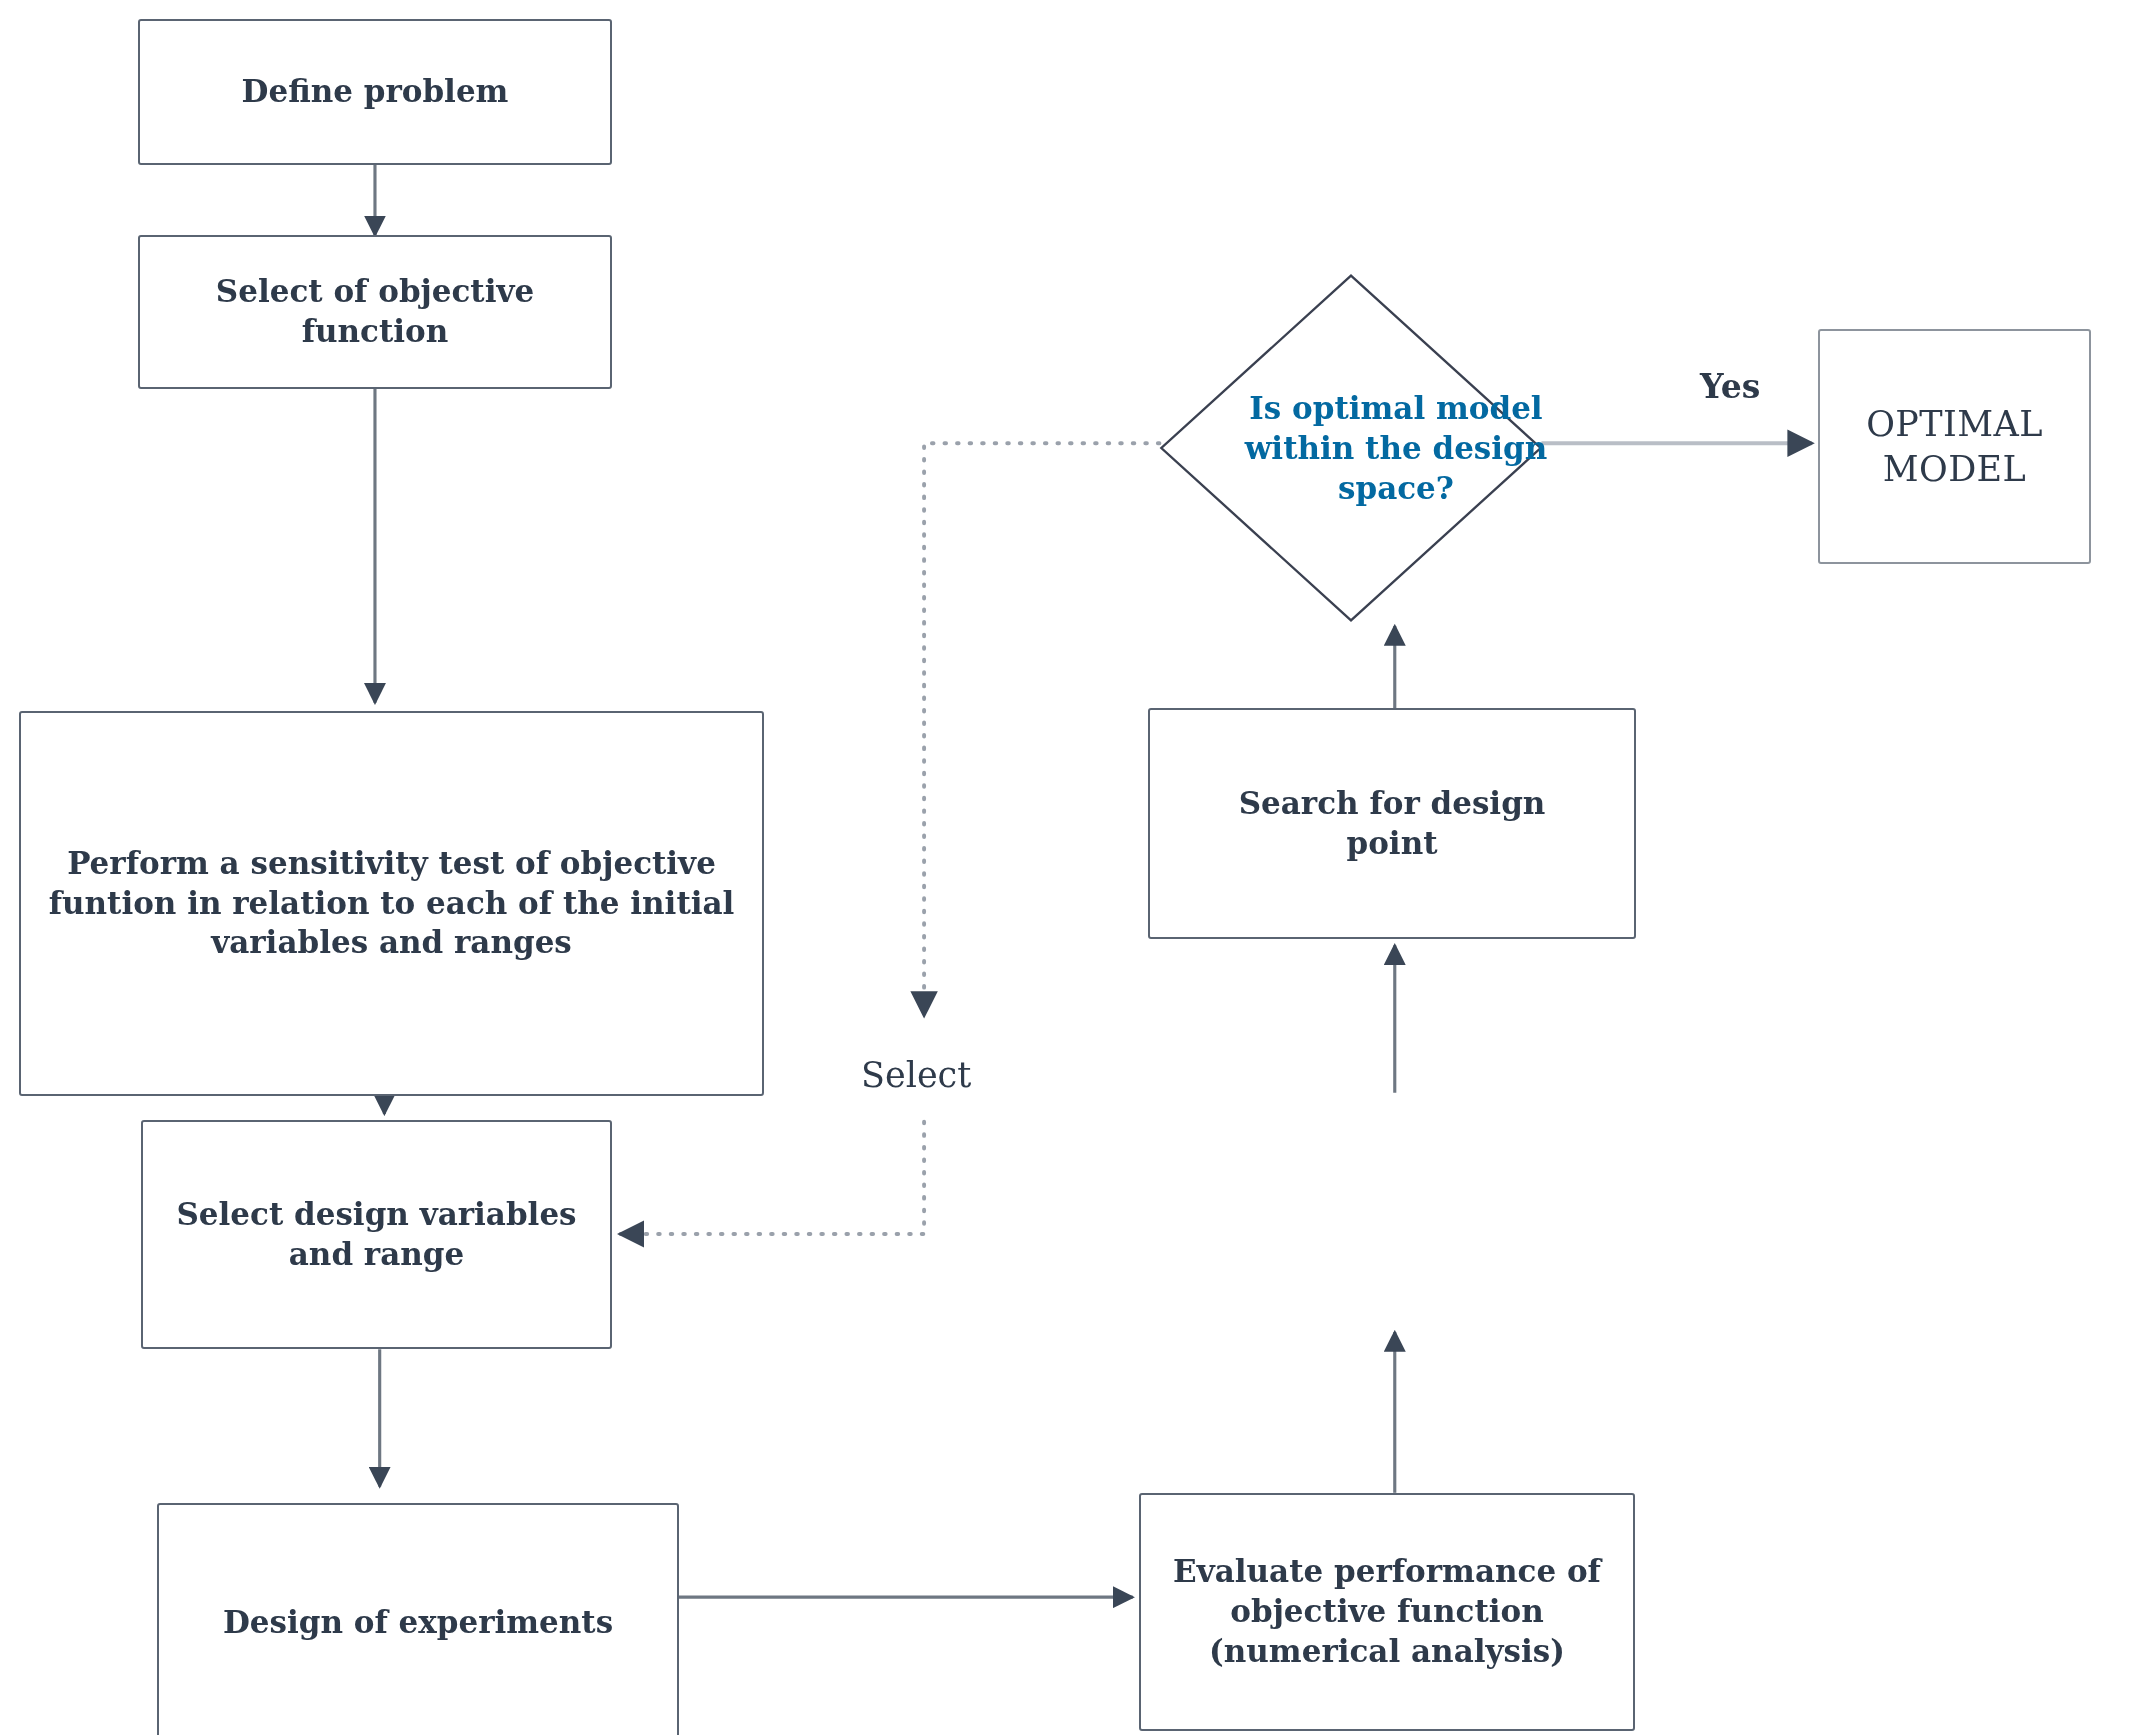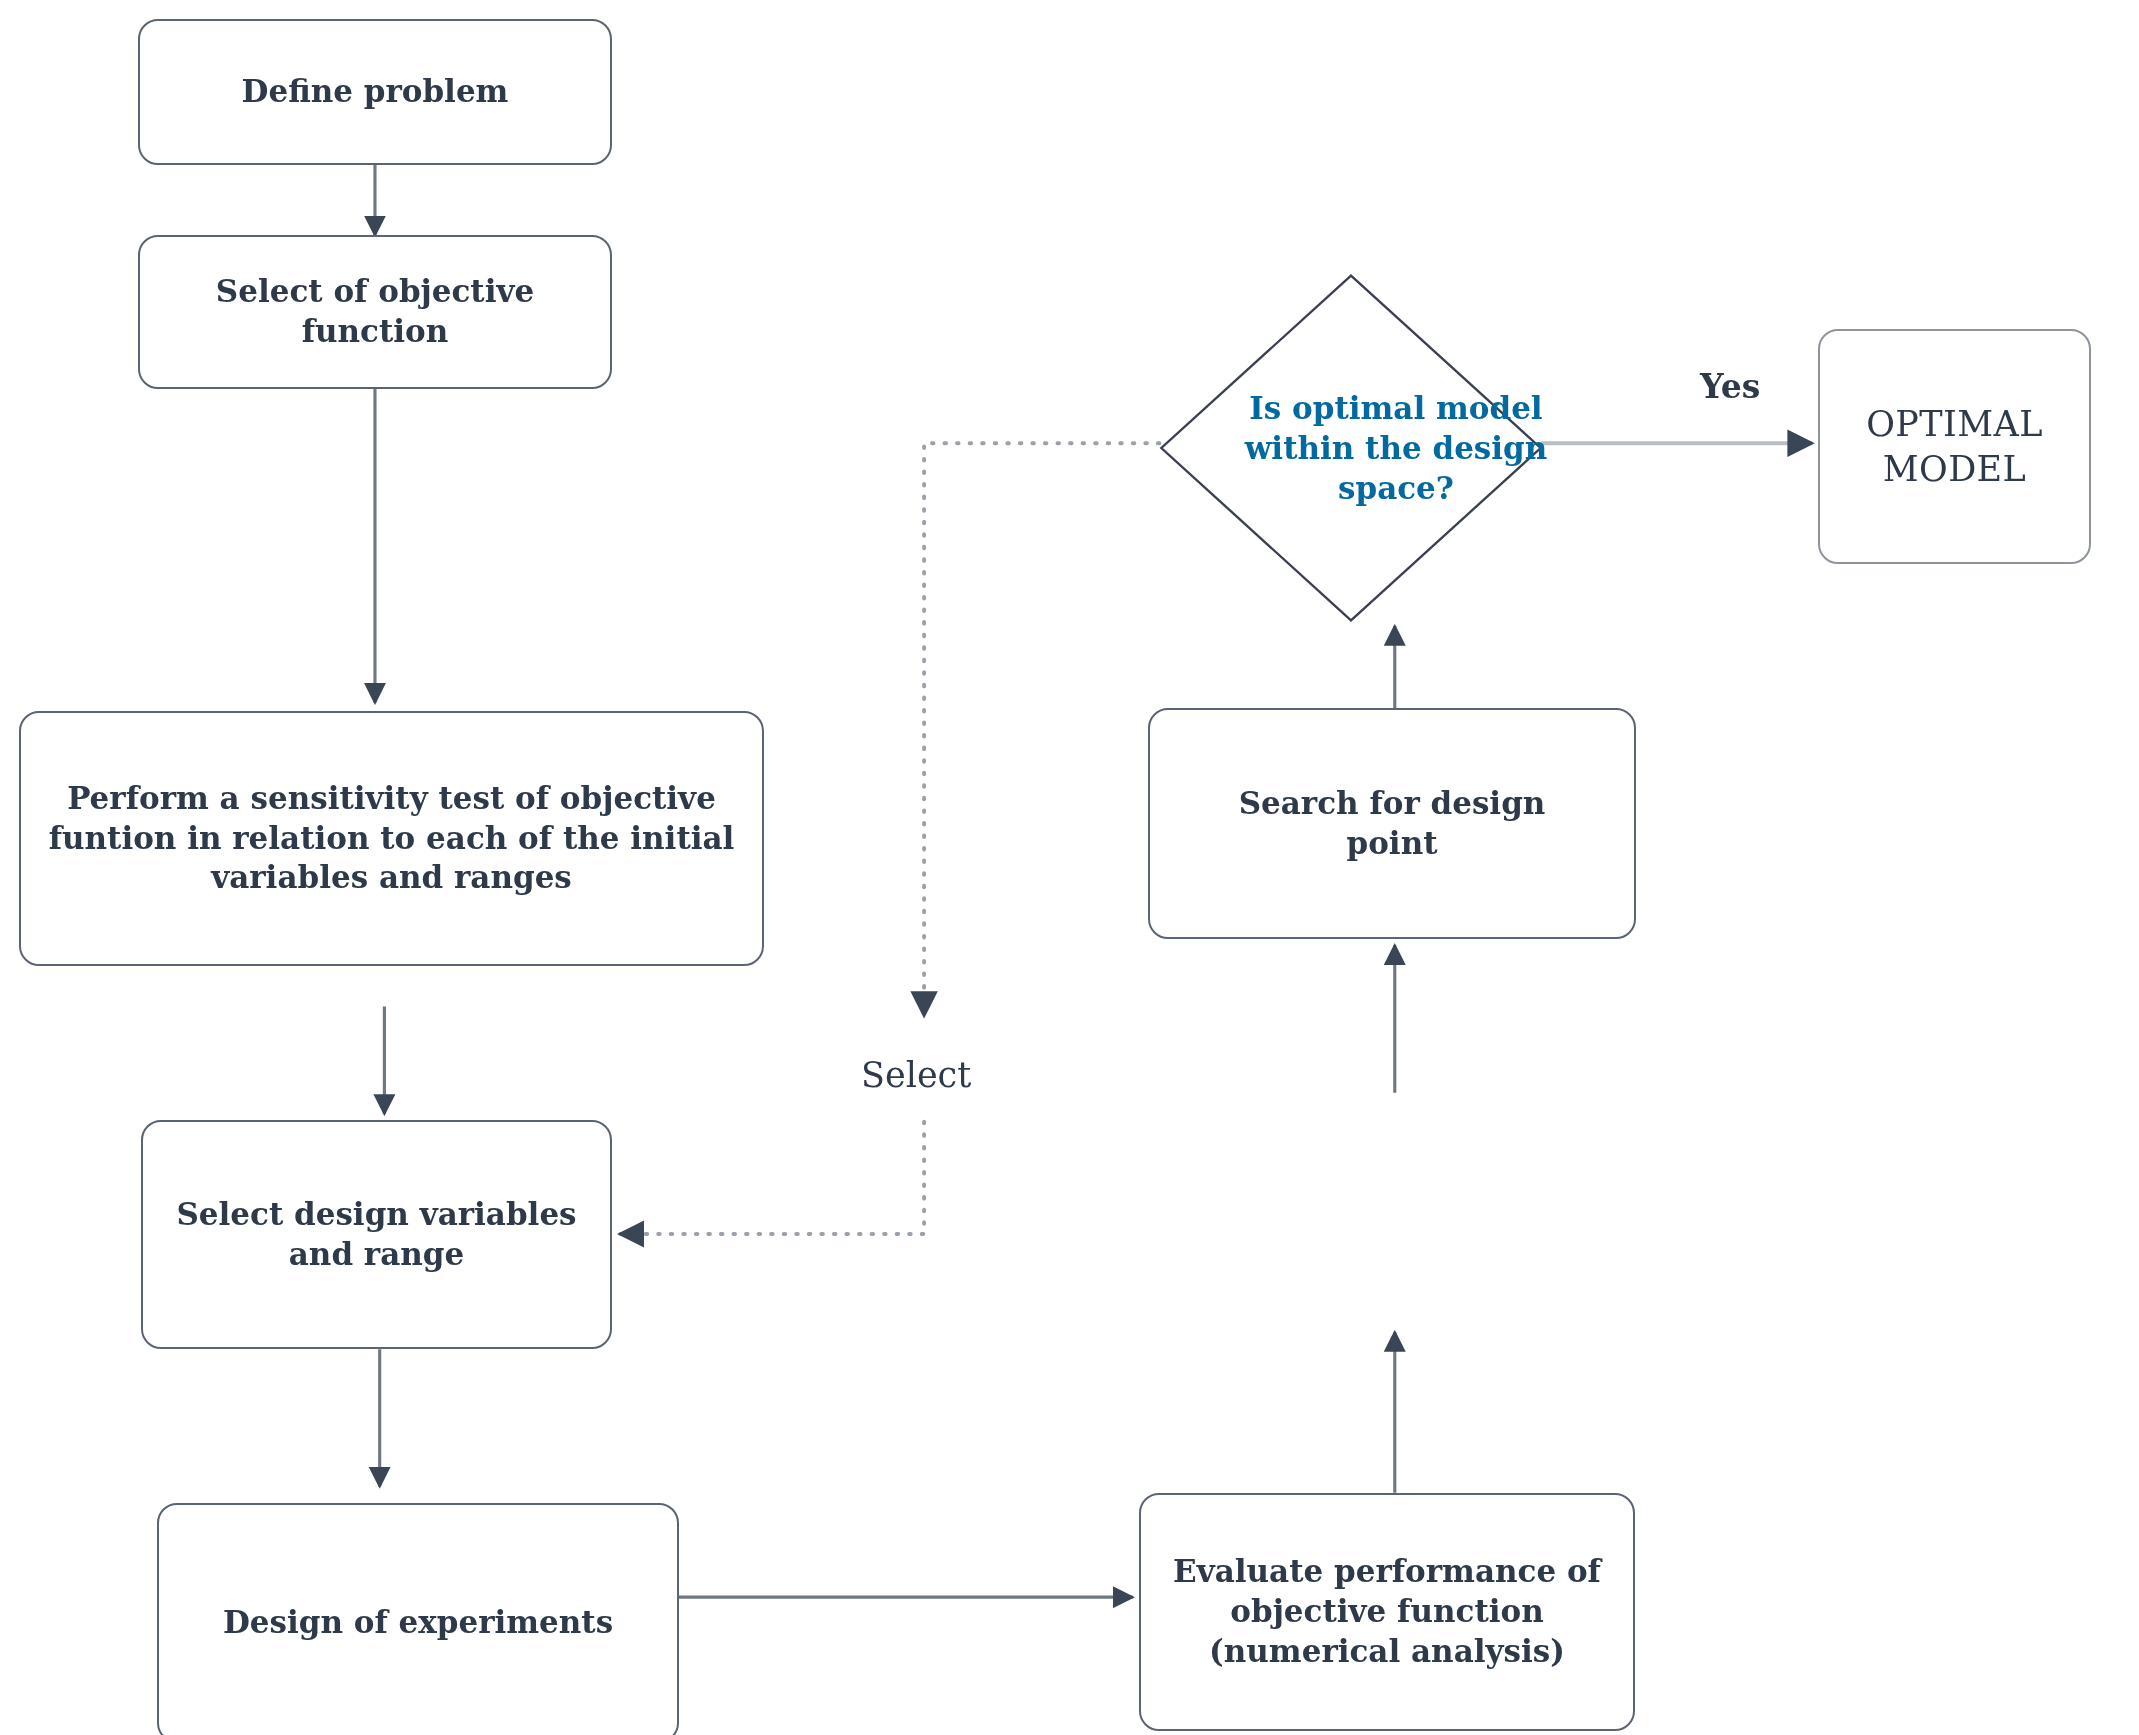--- a/index.html
+++ b/index.html
@@ -13,21 +13,21 @@
     height: 1736px;
     background: #ffffff;
     overflow: hidden;
     font-family: "DejaVu Serif", "Liberation Serif", serif;
   }
   .node {
     position: absolute;
     box-sizing: border-box;
     background: #ffffff;
     border: 2.4px solid #5a6472;
-    border-radius: 20px;
+    border-radius: 3px;
     display: flex;
     align-items: center;
     justify-content: center;
     text-align: center;
     color: #2e3a4a;
     font-weight: bold;
     line-height: 1.28;
     padding: 0 11px;
   }
   .node .label { display: block; width: 100%; }
@@ -105,21 +105,21 @@
   </svg>
 
   <div class="node" style="left:138px; top:19px; width:474px; height:146px; font-size:31px;">
     <span class="label">Define problem</span>
   </div>
 
   <div class="node" style="left:138px; top:235px; width:474px; height:154px; font-size:31px; padding-left:63px; padding-right:63px;">
     <span class="label">Select of objective function</span>
   </div>
 
-  <div class="node" style="left:19px; top:711px; width:745px; height:255px; font-size:31px; padding-left:27px; padding-right:27px;">
+  <div class="node" style="left:19px; top:711px; width:745px; height:385px; font-size:31px; padding-left:27px; padding-right:27px;">
     <span class="label">Perform a sensitivity test of objective funtion in relation to each of the initial variables and ranges</span>
   </div>
 
   <div class="node" style="left:141px; top:1120px; width:471px; height:229px; font-size:31px; padding-left:31px; padding-right:31px;">
     <span class="label">Select design variables and range</span>
   </div>
 
   <div class="node" style="left:157px; top:1490px; width:522px; height:240px; font-size:31px;margin-top:13px;">
     <span class="label">Design of experiments</span>
   </div>

